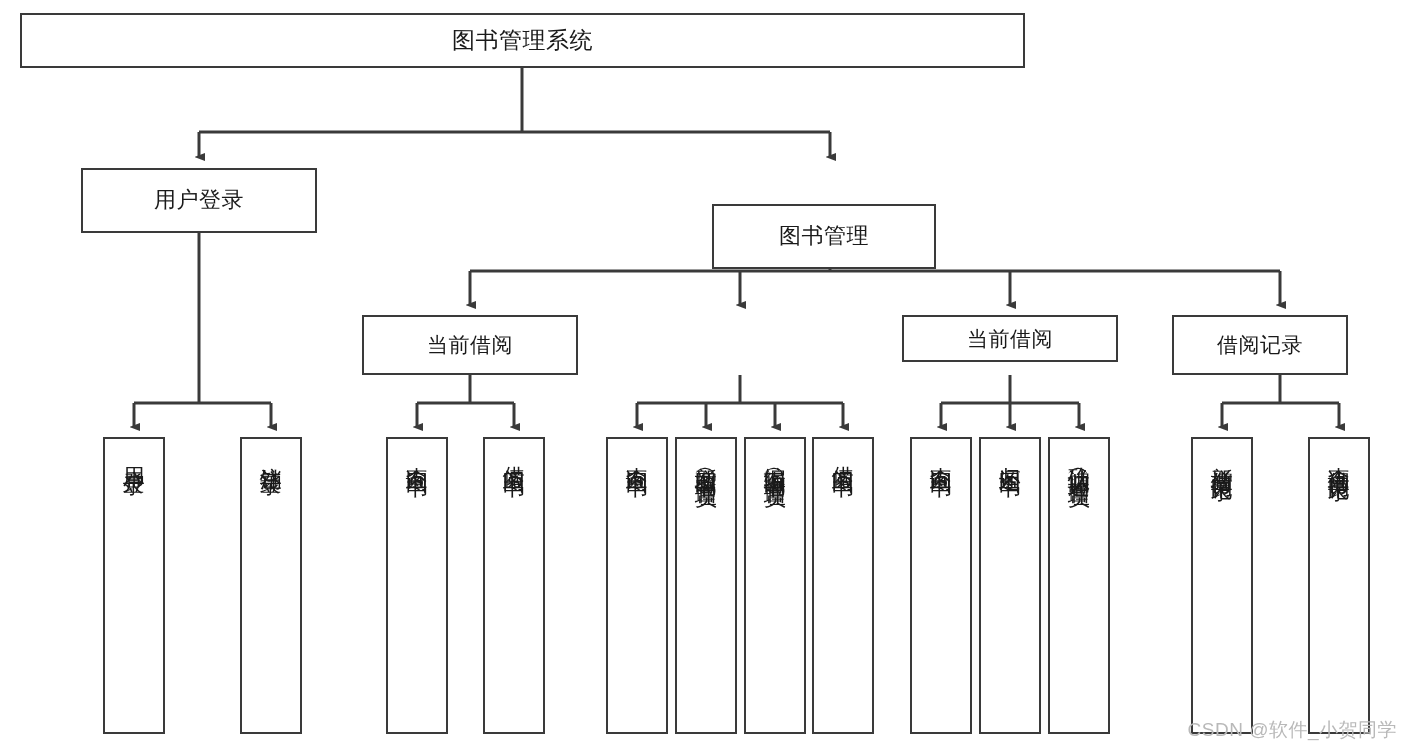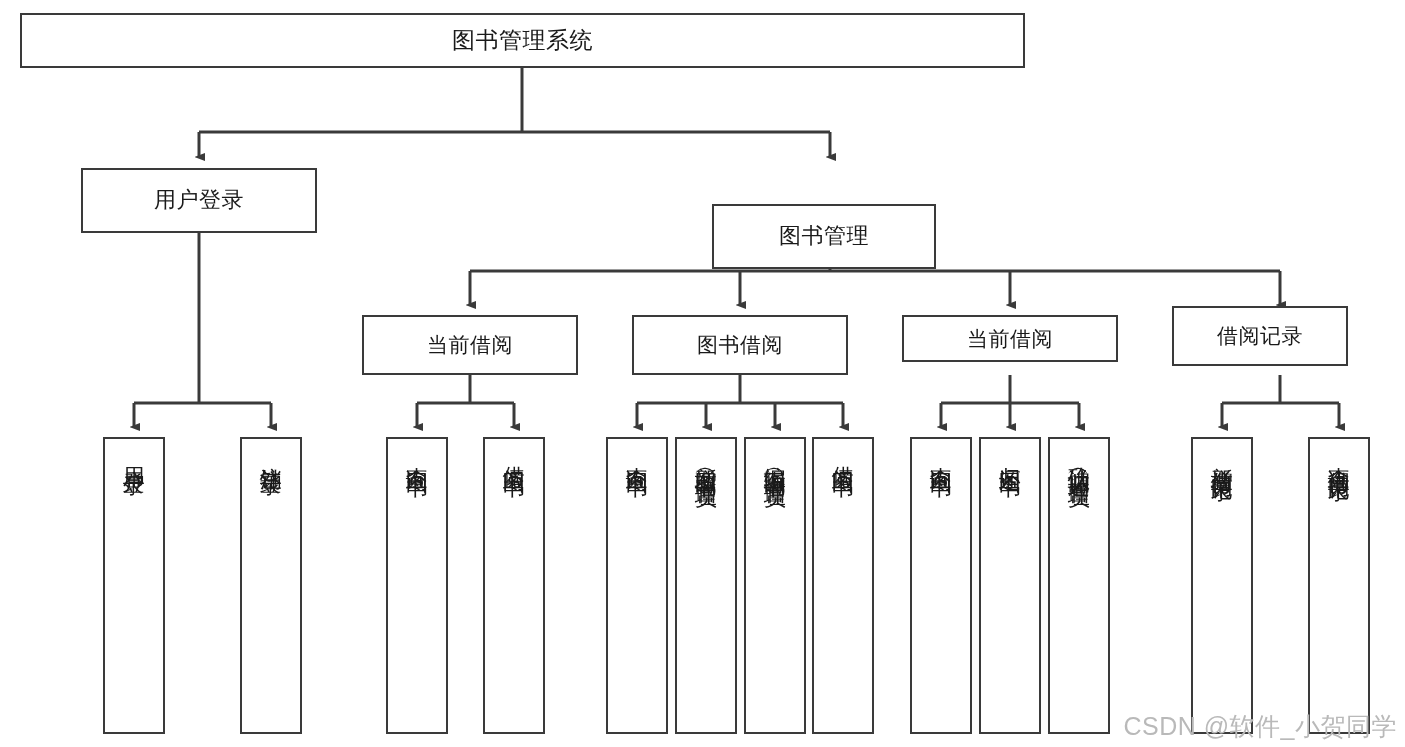--- a/index.html
+++ b/index.html
@@ -54,21 +54,21 @@
     text-orientation: upright;
     font-size: 22px;
     line-height: 1.25;
     letter-spacing: 3px;
     white-space: nowrap;
   }
   .watermark {
     position: absolute;
     right: 8px;
     bottom: 4px;
-    font-size: 25px;
+    font-size: 19px;
     color: #b9b9b9;
     white-space: nowrap;
     letter-spacing: 0.5px;
     margin-top: 43px;
   }
 </style>
 </head>
 <body>
 
 <div id="canvas">
@@ -130,27 +130,24 @@
   <div class="node lvl2" style="left:81px; top:168px; width:236px; height:65px;">
     <span class="label">用户登录</span>
   </div>
   <div class="node lvl2" style="left:712px; top:168px; width:224px; height:65px;margin-top:36px;">
     <span class="label">图书管理</span>
   </div>
 
   <div class="node lvl3" style="left:362px; top:315px; width:216px; height:60px;">
     <span class="label">当前借阅</span>
   </div>
-  <div class="node lvl3" style="left:632px; top:315px; width:216px; height:60px;">
-    <span class="label">图书借阅</span>
-  </div>
   <div class="node lvl3" style="left:902px; top:315px; width:216px; height:47px;">
     <span class="label">当前借阅</span>
   </div>
-  <div class="node lvl3" style="left:1172px; top:306px; width:176px; height:60px;">
+  <div class="node lvl3" style="left:1172px; top:315px; width:176px; height:60px;">
     <span class="label">借阅记录</span>
   </div>
 
   <div class="node leaf" style="left:103px; top:437px; width:62px; height:297px;">
     <span class="label">用户登录</span>
   </div>
   <div class="node leaf" style="left:240px; top:437px; width:62px; height:297px;">
     <span class="label">注销登录</span>
   </div>
 

